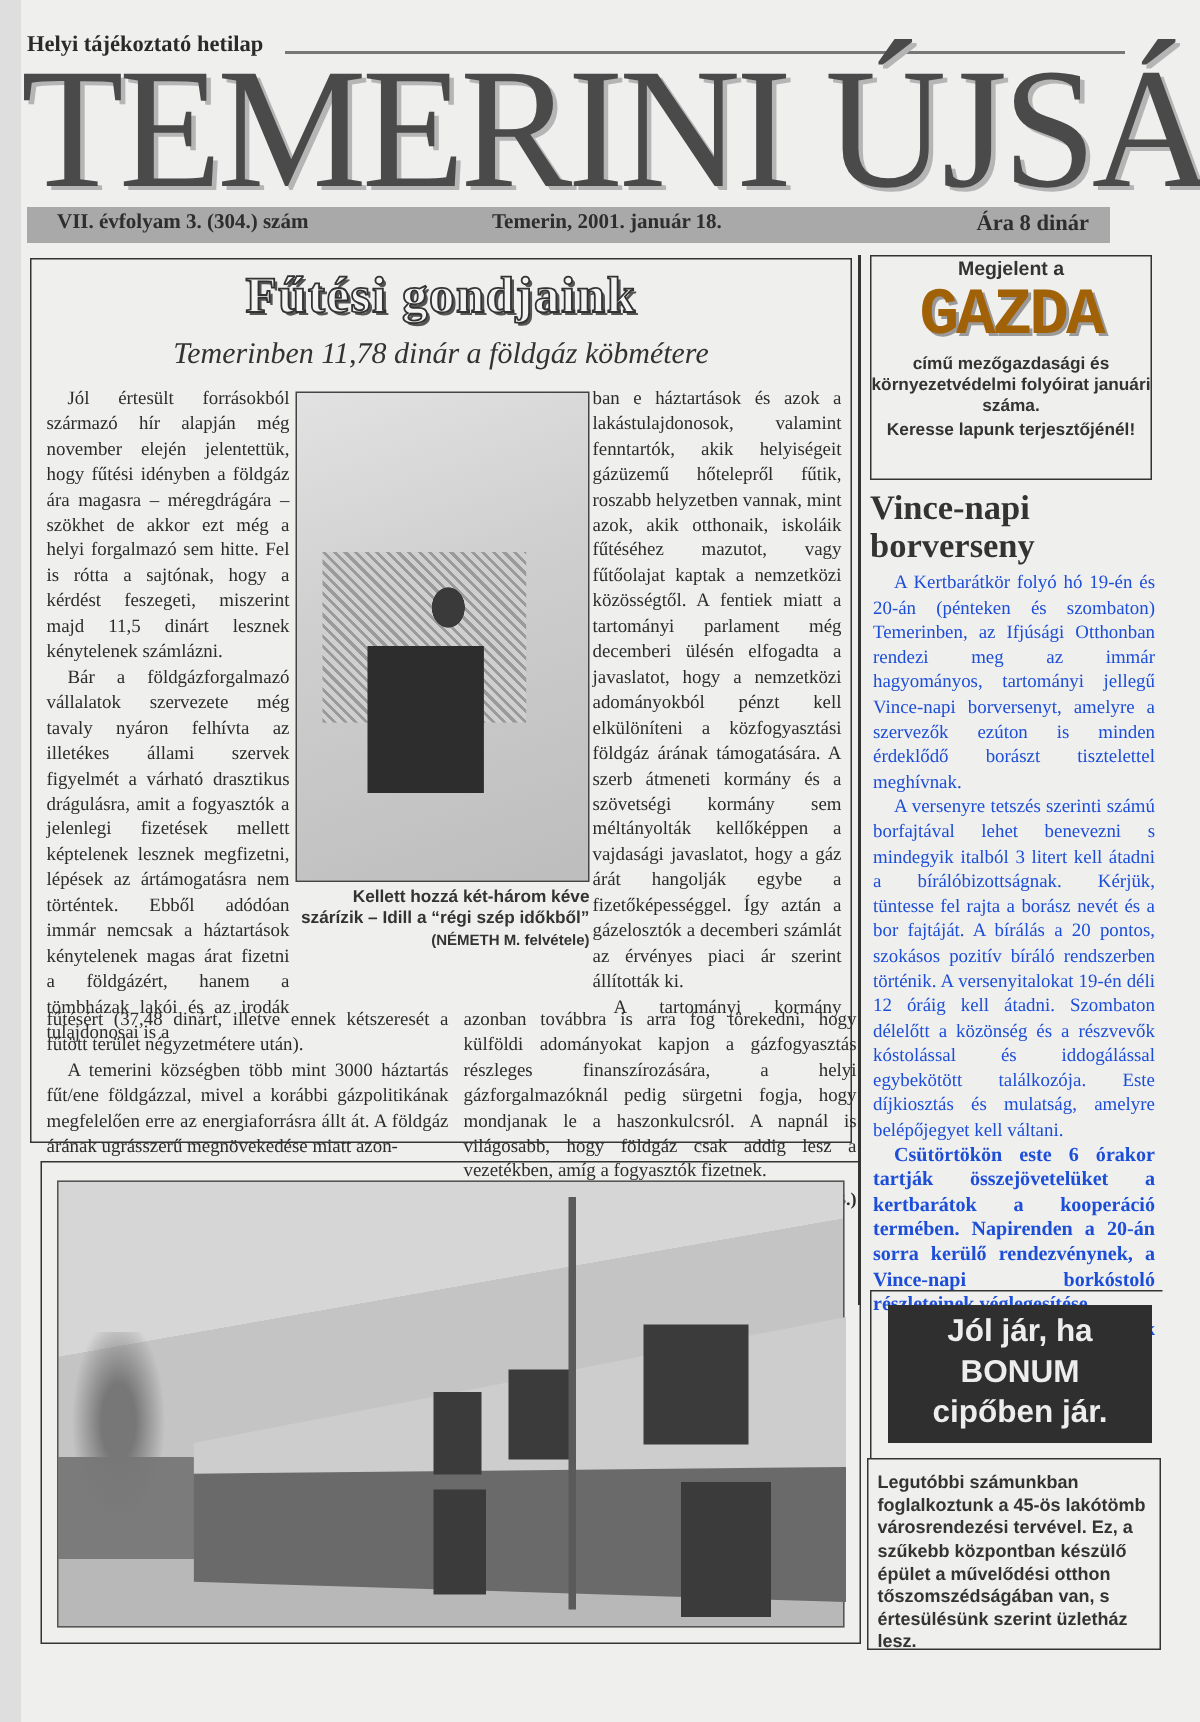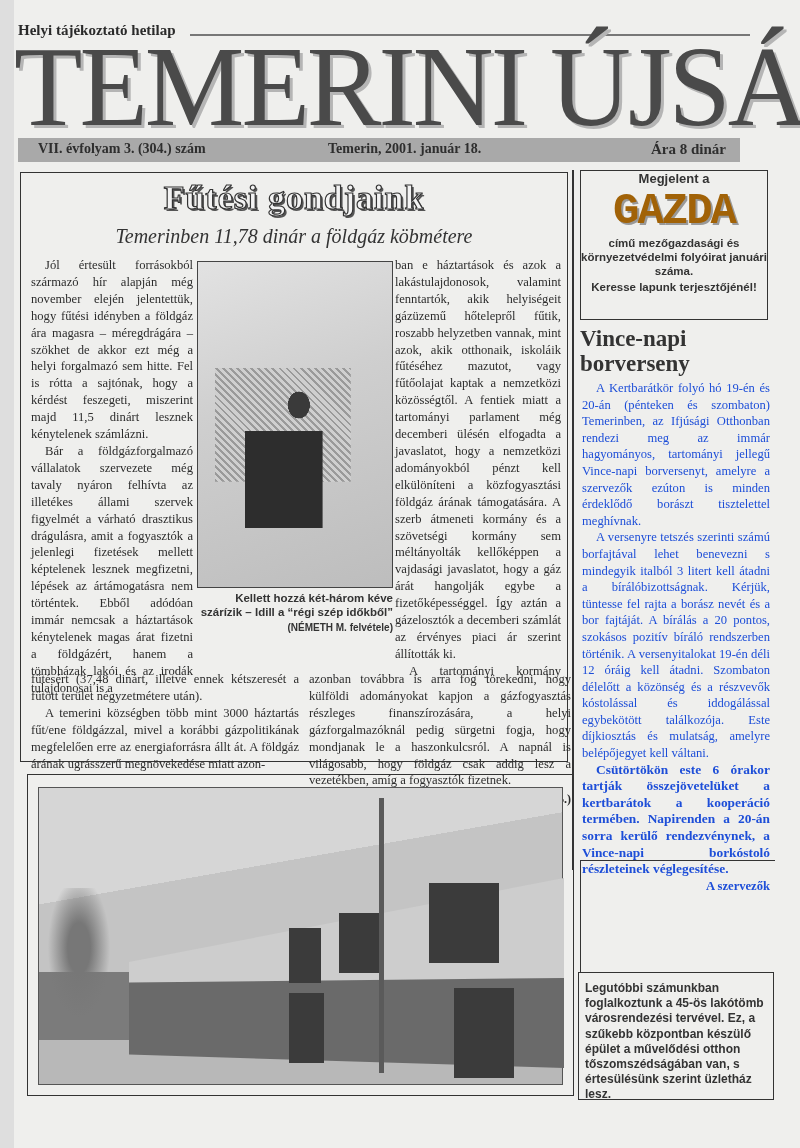--- a/index.html
+++ b/index.html
@@ -149,15 +149,20 @@
   <div class="vince-body">
     <p>A Kertbarátkör folyó hó 19-én és 20-án (pénteken és szombaton) Temerinben, az Ifjúsági Otthonban rendezi meg az immár hagyományos, tartományi jellegű Vince-napi borversenyt, amelyre a szervezők ezúton is minden érdeklődő borászt tisztelettel meghívnak.</p>
     <p>A versenyre tetszés szerinti számú borfajtával lehet benevezni s mindegyik italból 3 litert kell átadni a bírálóbizottságnak. Kérjük, tüntesse fel rajta a borász nevét és a bor fajtáját. A bírálás a 20 pontos, szokásos pozitív bíráló rendszerben történik. A versenyitalokat 19-én déli 12 óráig kell átadni. Szombaton délelőtt a közönség és a részvevők kóstolással és iddogálással egybekötött találkozója. Este díjkiosztás és mulatság, amelyre belépőjegyet kell váltani.</p>
     <p class="bold">Csütörtökön este 6 órakor tartják összejövetelüket a kertbarátok a kooperáció termében. Napirenden a 20-án sorra kerülő rendezvénynek, a Vince-napi borkóstoló részleteinek véglegesítése.</p>
     <div class="signer">A szervezők</div>
   </div>
 
   <div class="vline" style="top:170px;height:700px;"></div>
 
   <div class="ad-outer"></div>
+  <div class="ad-box">
+    <div>Jól jár, ha</div>
+    <div>BONUM</div>
+    <div>cipőben jár.</div>
+  </div>
 
   <div class="note-box">Legutóbbi számunkban foglalkoztunk a 45-ös lakótömb városrendezési tervével. Ez, a szűkebb központban készülő épület a művelődési otthon tőszomszédságában van, s értesülésünk szerint üzletház lesz.</div>
 </div>
 
 </body></html>

